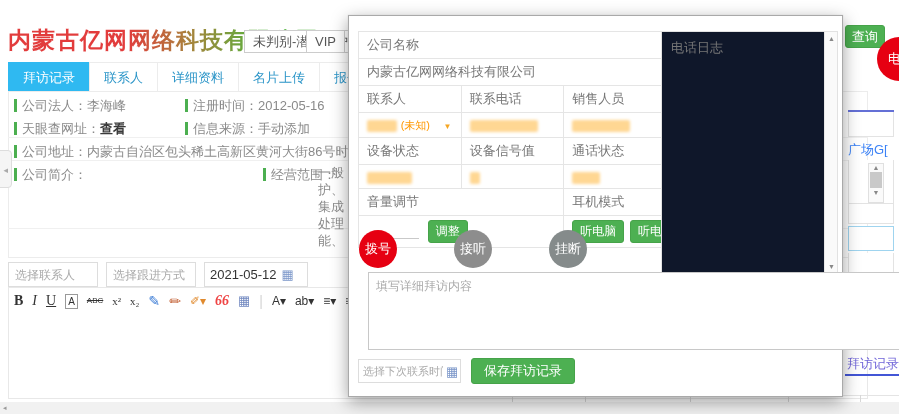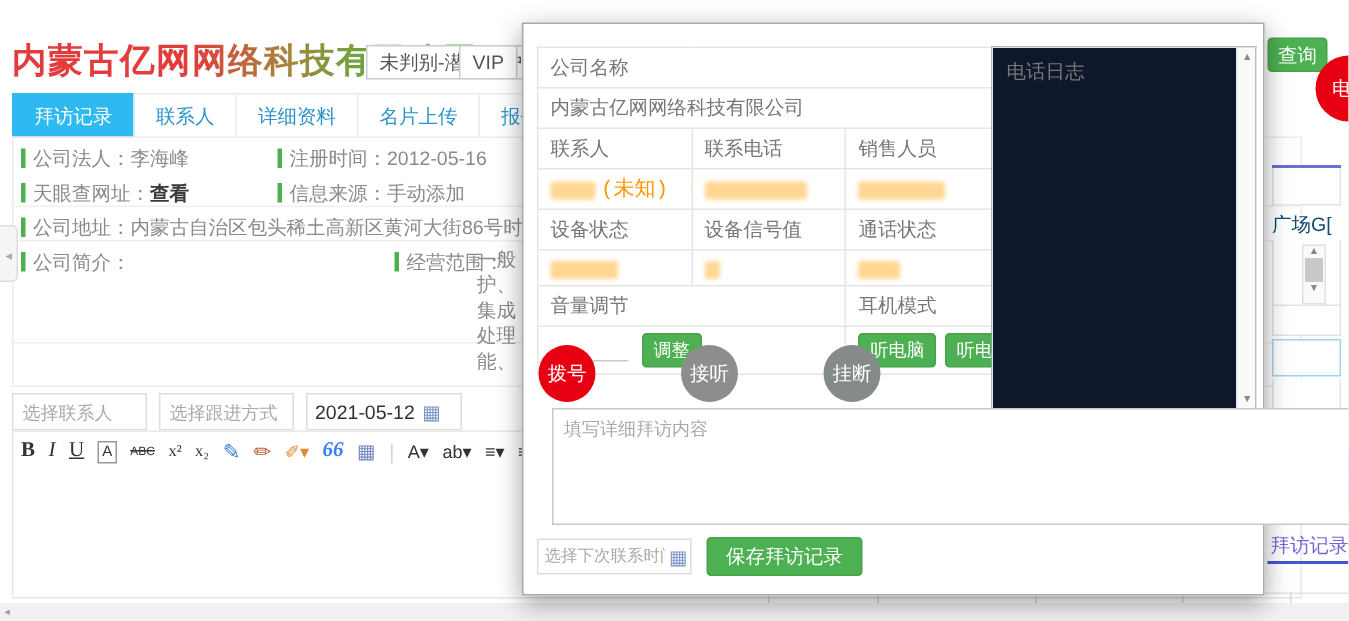--- a/index.html
+++ b/index.html
@@ -55,34 +55,34 @@
   .ti { cursor:pointer; line-height:18px; }
   .ti.b { font-weight:bold; font-family:"Liberation Serif",serif; }
   .ti.i { font-style:italic; font-family:"Liberation Serif",serif; }
   .ti.u { text-decoration:underline; font-family:"Liberation Serif",serif; }
   .ti.boxA { border:1px solid #999; font-size:10px; padding:0 2px; line-height:13px; }
   .ti.abc { font-size:8px; text-decoration:line-through; letter-spacing:0; }
   .ti.scr { font-size:11px; font-family:"Liberation Serif",serif; }
   .ti.eraser { color:#3a7bd5; }
   .ti.brush { color:#c0592b; }
   .ti.painter { color:#e08a2e; font-size:12px; }
-  .ti.quote { color:#3b82f6; font-weight:bold; font-family:"Liberation Serif",serif; font-style:italic; }
+  .ti.quote { color:#ef4444; font-weight:bold; font-family:"Liberation Serif",serif; font-style:italic; }
   .ti.grid { color:#7188c0; font-size:13px; }
   .ti.div { color:#d5d5d5; font-weight:normal; }
   .ti.small { font-size:12px; }
   
   .rs { position:absolute; }
   .btn-green { background:#4db052; border:1px solid #46a349; color:#fff; text-align:center;
     border-radius:3px; cursor:pointer; font-family:inherit; }
   .query-btn { left:845px; top:25px; width:40px; height:23px; line-height:21px; font-size:13px; }
   .phone-circle { left:877px; top:37px; width:44px; height:44px; border-radius:50%;
     background:#e60012; color:#fff; font-size:13px; line-height:44px; padding-left:11px; }
   .blue-line { left:848px; top:110px; width:46px; height:2px; background:#6470d6; }
   .rbox { left:848px; border:1px solid #e3e3e3; border-top:none; background:#fff; width:46px; }
-  .frag-text { left:848px; top:141px; font-size:13px; color:#0c4a6e; white-space:nowrap; }
+  .frag-text { left:848px; top:141px; font-size:13px; color:#3b82f6; white-space:nowrap; }
   .mini-scroll { left:868px; top:163px; width:16px; height:40px; background:#fafafa;
     border:1px solid #e0e0e0; text-align:center; font-size:7px; color:#888; }
   .mini-thumb { width:12px; height:16px; background:#c9c9c9; margin:1px auto; }
   .blue-input { left:848px; top:226px; width:46px; height:25px; border:1px solid #9fd4ef; background:#fff; }
   .save-btn { left:851px; top:276px; width:38px; height:36px; line-height:19px; font-size:12px; }
   .blue-bar { left:845px; width:54px; height:17px; background:#7d98cd; color:#fff;
     font-size:12px; line-height:17px; padding-left:3px; overflow:hidden; }
   .visit-link { left:847px; top:355px; font-size:13px; color:#7166d9; white-space:nowrap; }
   .visit-underline { left:845px; top:374px; width:54px; height:2px; background:#4356d6; }
   .below-line { left:348px; top:395px; width:551px; height:1px; background:#e4e4e4; }
@@ -248,21 +248,21 @@
             <td colspan="3" class="orangetxt">内蒙古亿网网络科技有限公司</td>
           </tr>
       <tr>
         <td class="c1">联系人</td>
         <td class="c2">联系电话</td>
         <td class="c3">销售人员</td>
       </tr>
       <tr>
         <td>
           <span class="redact" style="width:30px;"></span>
-          <span class="orangetxt" style="font-size:14px;font-family:Liberation Mono, monospace;">(未知)</span>
+          <span class="orangetxt" style="font-size:11px;">(未知)</span>
           <span class="tri-orange">▼</span>
         </td>
         <td><span class="redact" style="width:68px;"></span></td>
         <td><span class="redact" style="width:58px;"></span></td>
       </tr>
       <tr>
         <td>设备状态</td>
         <td>设备信号值</td>
         <td>通话状态</td>
       </tr>

